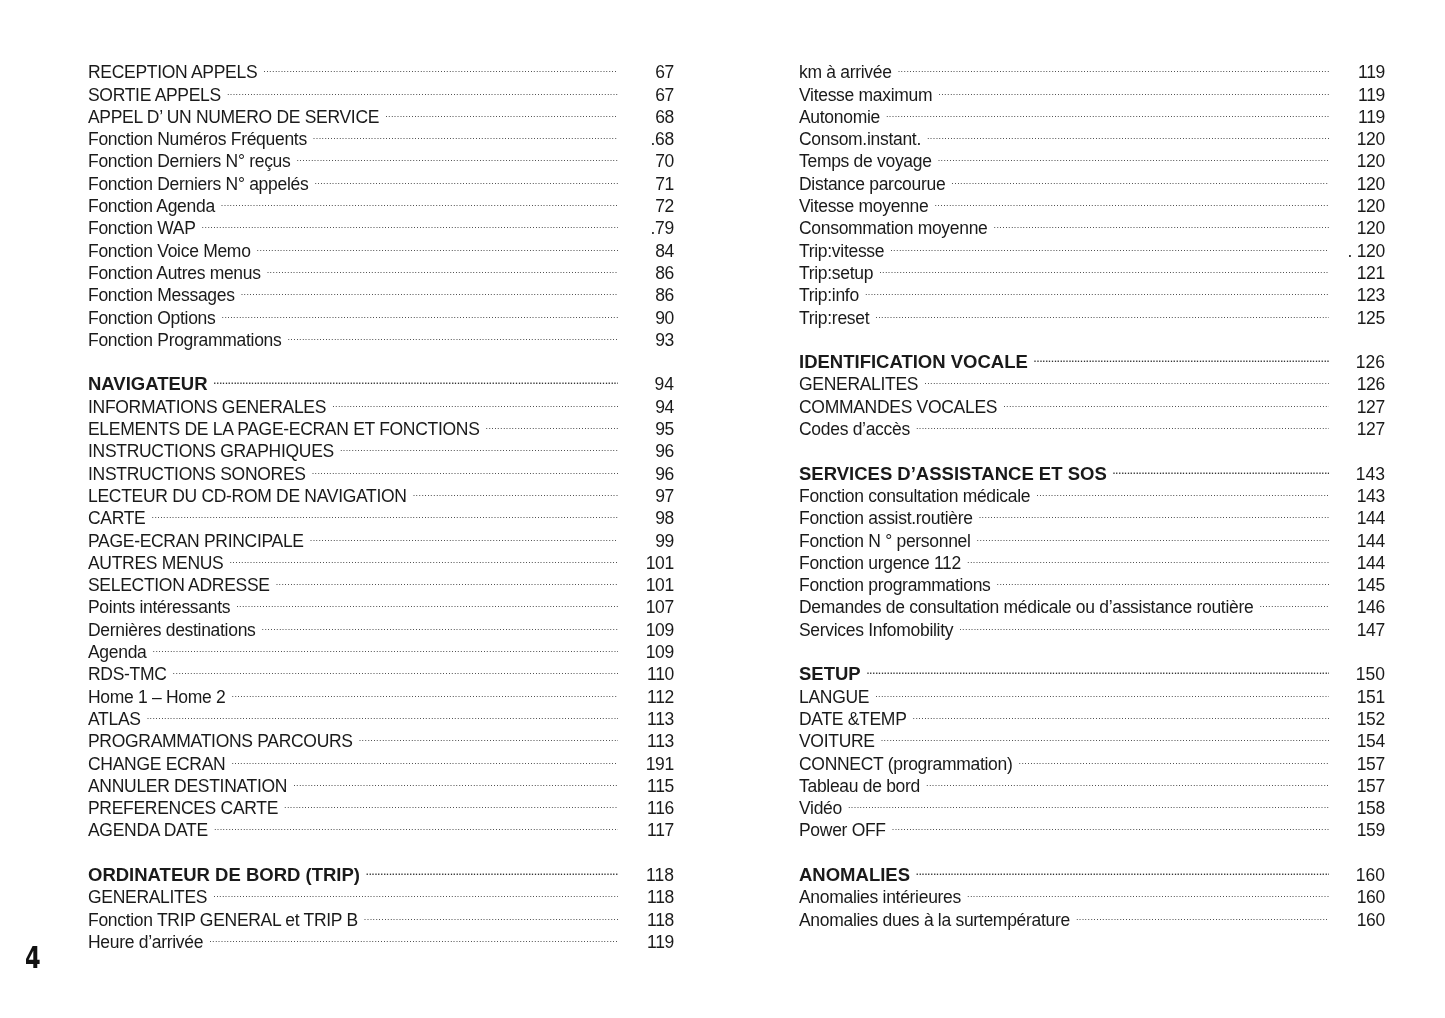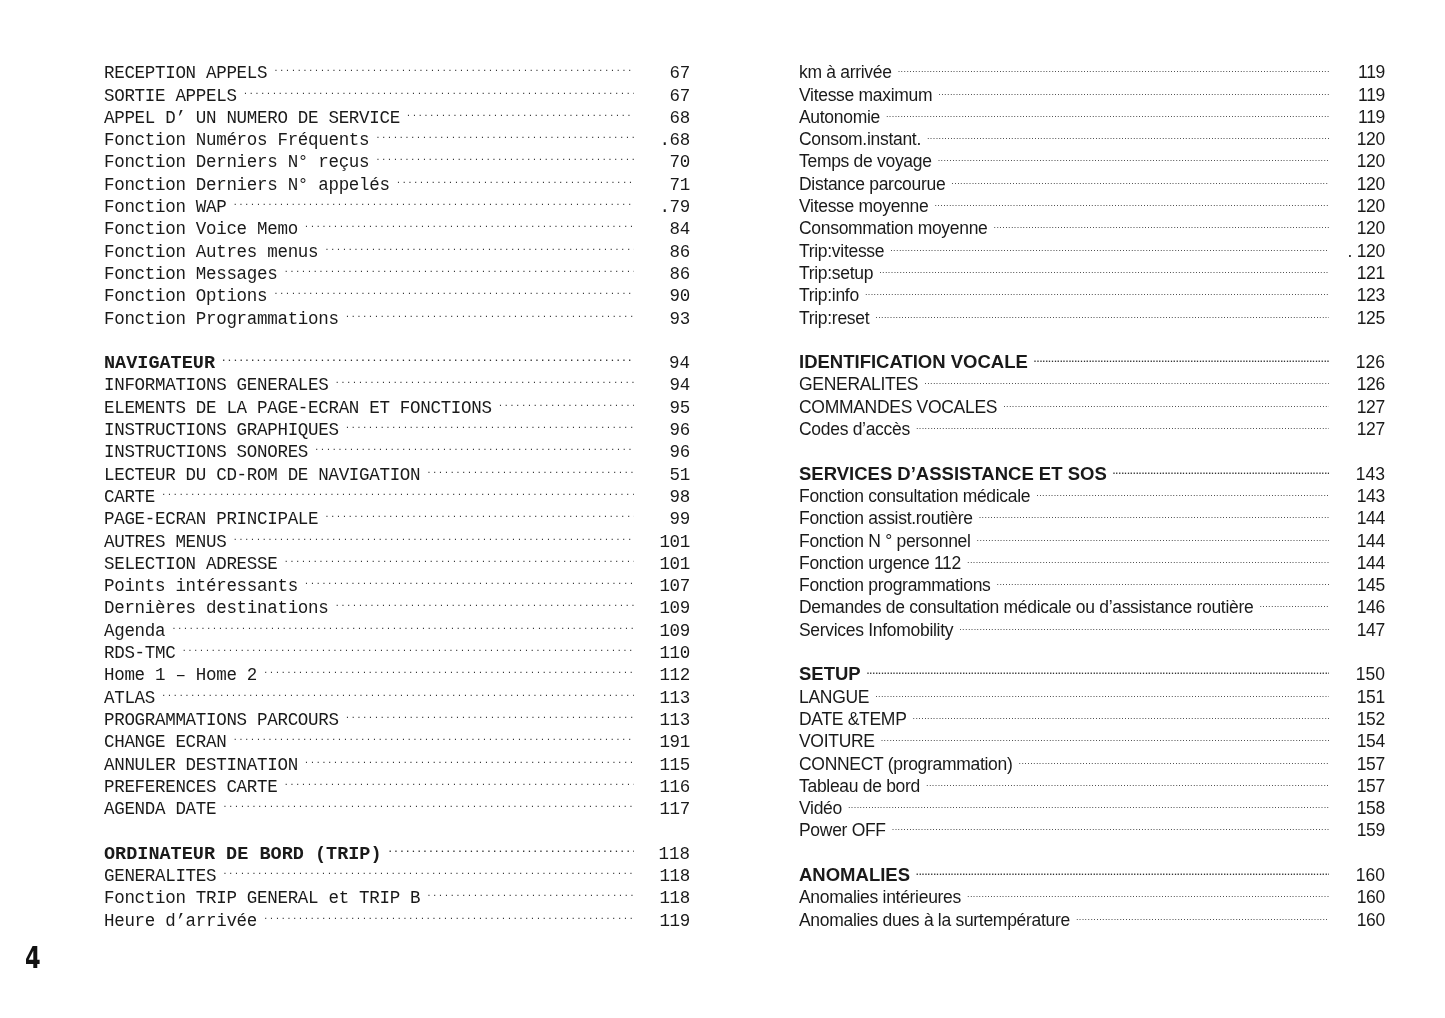--- a/index.html
+++ b/index.html
@@ -1,19 +1,19 @@
 <!DOCTYPE html>
 <html><head>
 <meta charset="utf-8">
 <style>
   html, body { margin:0; padding:0; background:#ffffff; }
   body { width:1445px; height:1018px; position:relative; overflow:hidden;
          font-family:"Liberation Sans", sans-serif; color:#1a1a1a; }
   .col { position:absolute; top:56px; }
-  .col.left { left:104px;font-family:Liberation Mono, monospace; }
+  .col.left { left:88px; }
   .col.right { left:799px; }
   .row { position:relative; height:22.3px; line-height:22.3px; font-size:17.5px;
          width:586px; display:flex; align-items:baseline; white-space:nowrap; letter-spacing:-0.3px; }
   .row .label { flex:0 0 auto; padding-right:6px; background:#fff; }
   .row .dots { flex:1 1 auto; overflow:hidden; height:22.3px; position:relative; }
   .row .dots::before { content:"...................................................................................................................................................................................................................................................................................";
        position:absolute; left:0; bottom:4px; font-size:9px; letter-spacing:0.4px; color:#333; line-height:9px; }
   .row .page { flex:0 0 56px; text-align:right; }
   .row.head { font-weight:bold; font-size:18.5px; letter-spacing:0; }
   .row.head .page { font-weight:normal; font-size:17.5px; }
@@ -49,20 +49,25 @@
       <span class="label">Fonction Derniers N° reçus</span>
       <span class="dots"></span>
       <span class="page">70</span>
     </div>
     <div class="row">
       <span class="label">Fonction Derniers N° appelés</span>
       <span class="dots"></span>
       <span class="page">71</span>
     </div>
     <div class="row">
+      <span class="label">Fonction Agenda</span>
+      <span class="dots"></span>
+      <span class="page">72</span>
+    </div>
+    <div class="row">
       <span class="label">Fonction WAP</span>
       <span class="dots"></span>
       <span class="page">.79</span>
     </div>
     <div class="row">
       <span class="label">Fonction Voice Memo</span>
       <span class="dots"></span>
       <span class="page">84</span>
     </div>
     <div class="row">
@@ -107,21 +112,21 @@
       <span class="page">96</span>
     </div>
     <div class="row">
       <span class="label">INSTRUCTIONS SONORES</span>
       <span class="dots"></span>
       <span class="page">96</span>
     </div>
     <div class="row">
       <span class="label">LECTEUR DU CD-ROM DE NAVIGATION</span>
       <span class="dots"></span>
-      <span class="page">51</span>
+      <span class="page">97</span>
     </div>
     <div class="row">
       <span class="label">CARTE</span>
       <span class="dots"></span>
       <span class="page">98</span>
     </div>
     <div class="row">
       <span class="label">PAGE-ECRAN PRINCIPALE</span>
       <span class="dots"></span>
       <span class="page">99</span>

